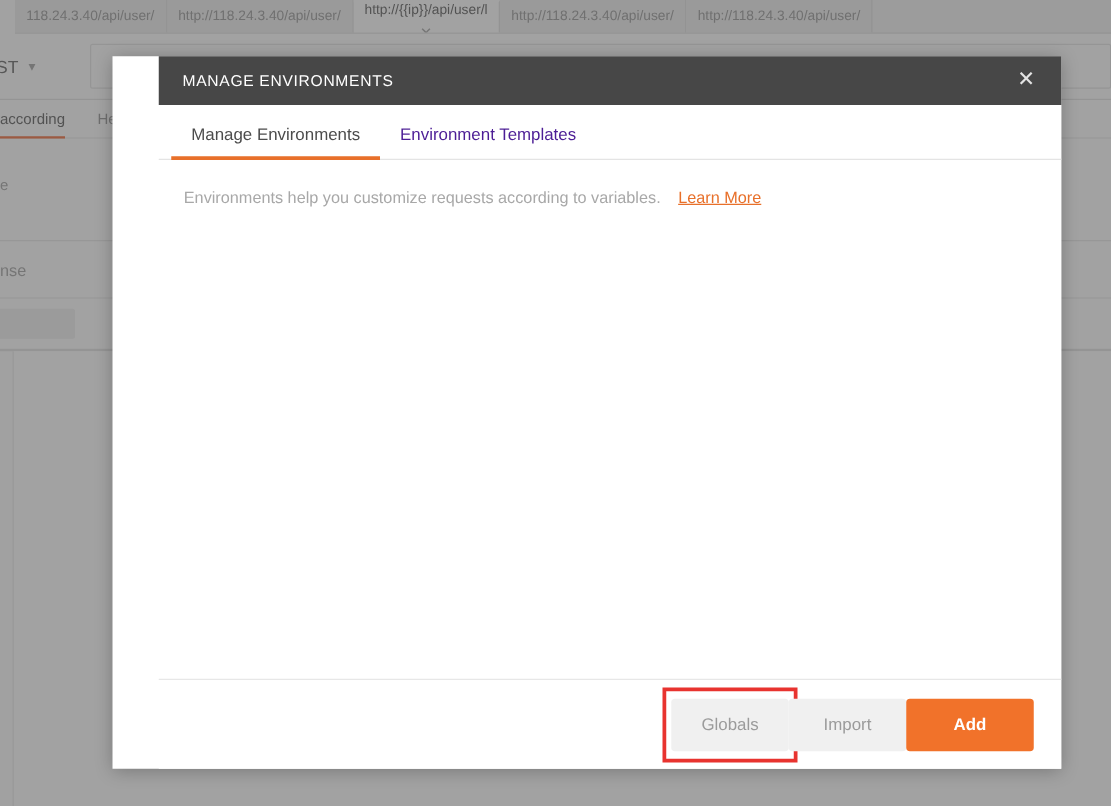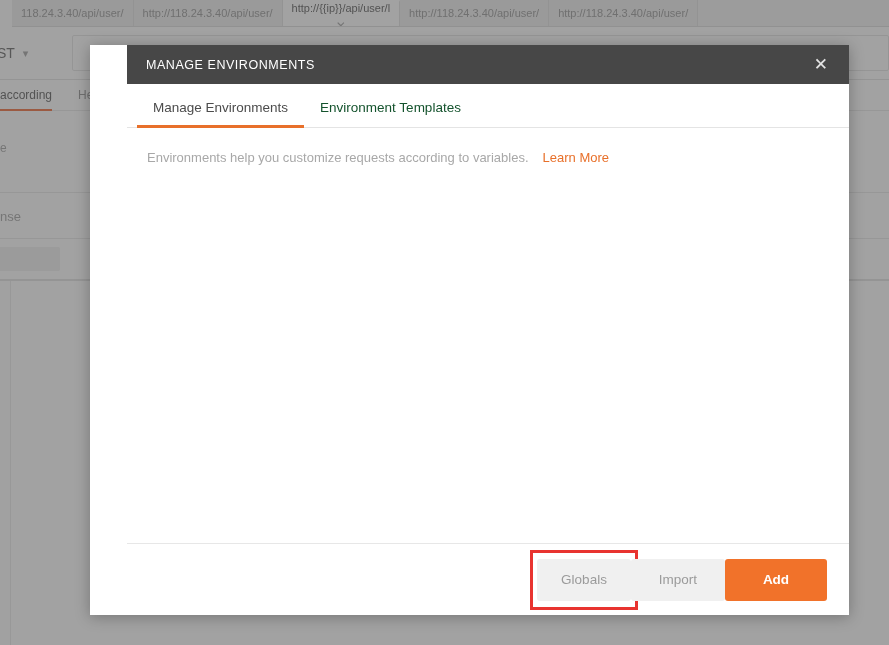--- a/index.html
+++ b/index.html
@@ -210,21 +210,21 @@
     flex: 0 0 auto;
     height: 43px;
     border-bottom: 1px solid #e4e4e4;
     display: flex;
     align-items: flex-end;
     padding-left: 10px;
     background: #fff;
   }
   .modal-tab {
     font-size: 13.5px;
-    color: #14532d;
+    color: #4c1d95;
     padding: 0 16px 12px 16px;
     cursor: pointer;
     position: relative;
     white-space: nowrap;
   }
   .modal-tab.active {
     color: #4c4c4c;
   }
   .modal-tab.active::after {
     content: "";
@@ -245,20 +245,21 @@
     font-size: 13px;
     color: #a8a8a8;
     display: flex;
     align-items: flex-start;
     gap: 14px;
   }
   .blurb .learn {
     color: #e8702a;
     cursor: pointer;
     font-size: 13px;
+    text-decoration: underline;
   }
 
   .modal-footer {
     flex: 0 0 auto;
     height: 72px;
     border-top: 1px solid #e7e7e7;
     background: #ffffff;
     display: flex;
     align-items: center;
     justify-content: flex-end;

